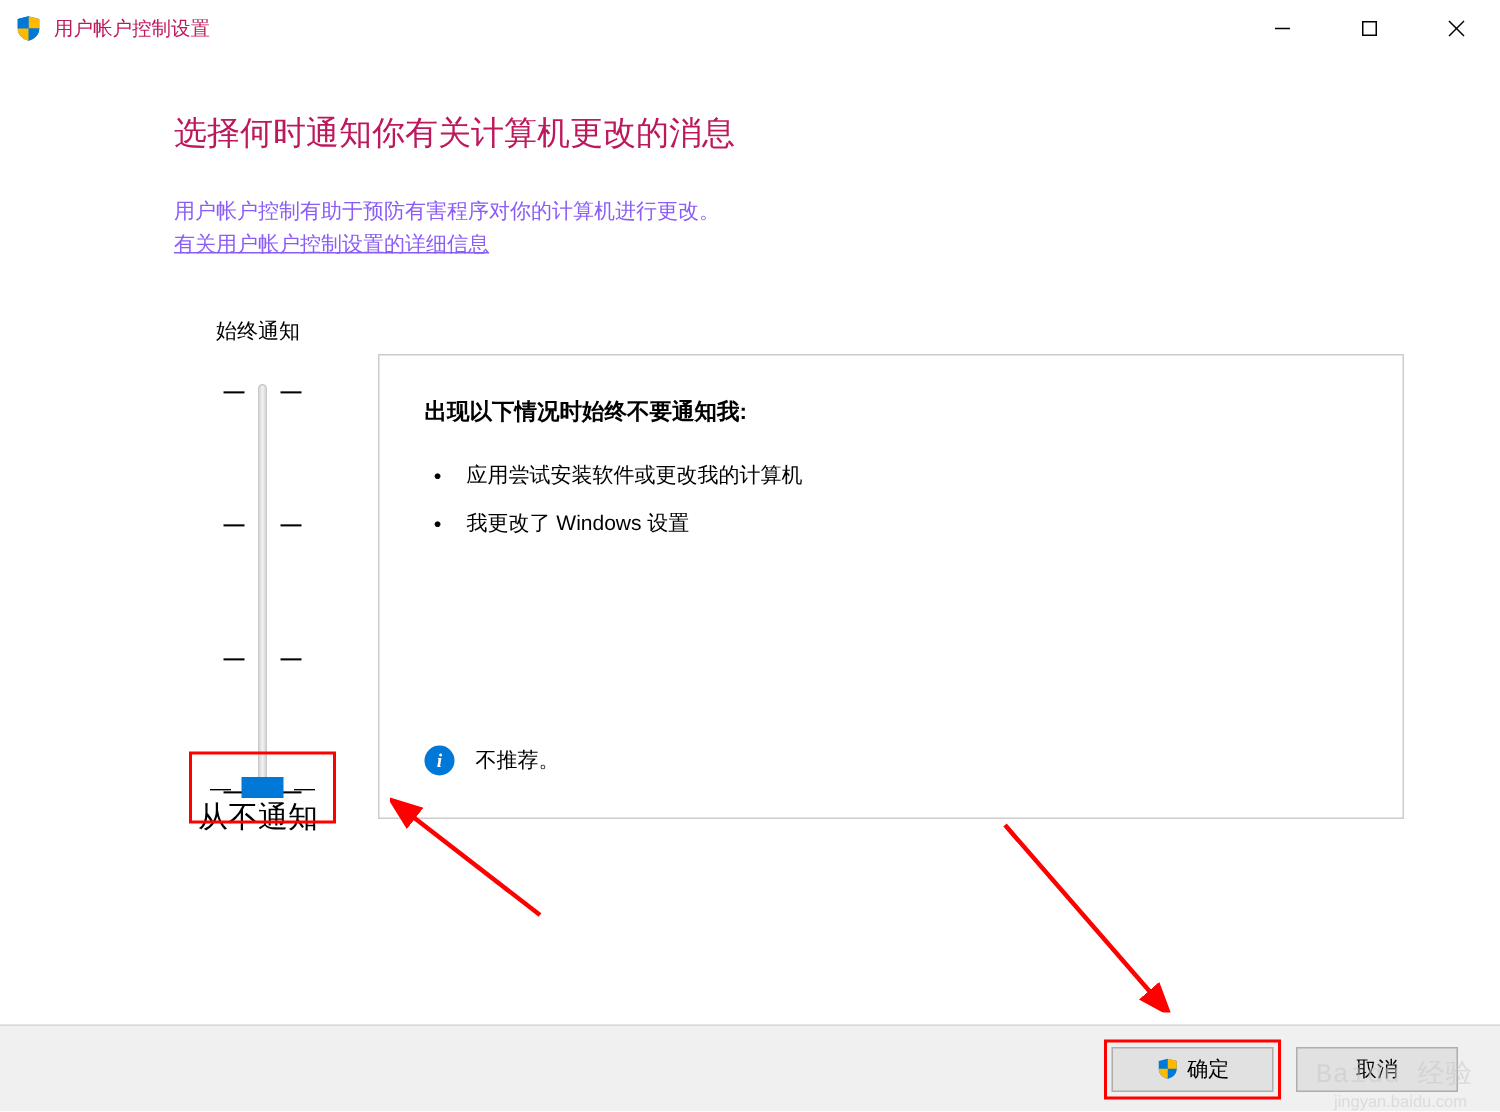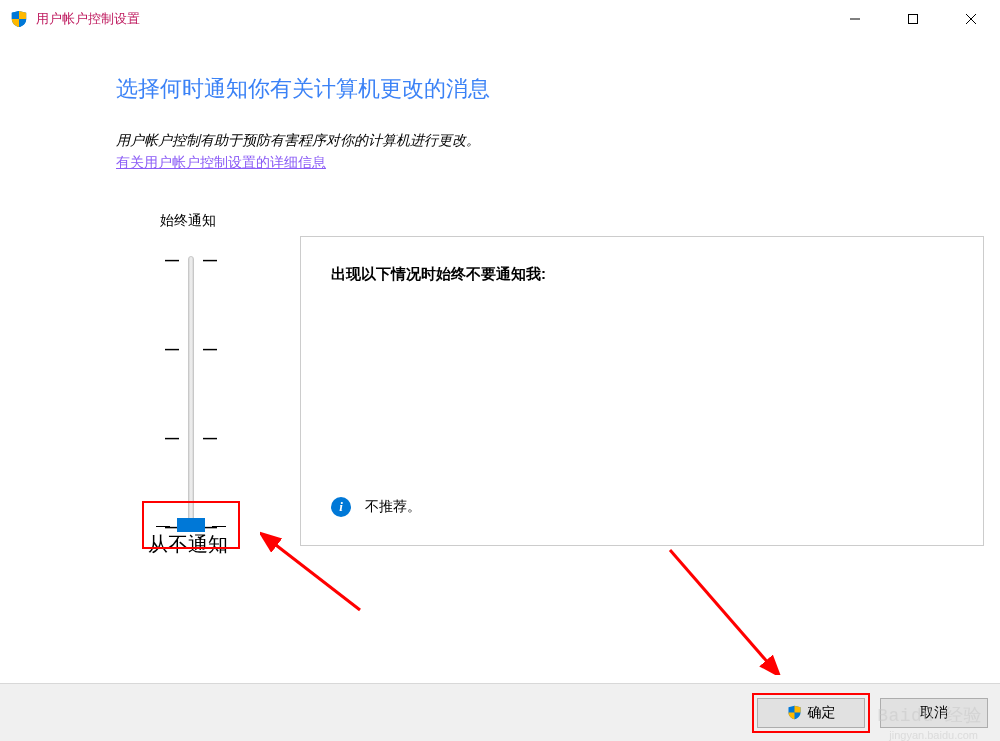--- a/index.html
+++ b/index.html
@@ -41,44 +41,42 @@
       align-items: center;
       justify-content: center;
       font-size: 14px;
       color: #000;
       cursor: pointer;
     }
     .content-area {
       padding: 36px 0 0 116px;
     }
     .main-heading {
-      color: #3b82f6;
+      color: #be185d;
       font-size: 22px;
       font-weight: normal;
       margin-bottom: 28px;
     }
     .description {
       font-size: 14px;
-      color: #000000;
+      color: #8b5cf6;
       margin-bottom: 4px;
-      font-style: italic;
     }
     .link {
       color: #8b5cf6;
       text-decoration: underline;
       font-size: 14px;
       cursor: pointer;
       display: inline-block;
       margin-bottom: 40px;
     }
     .slider-section {
       display: flex;
-      gap: 72px;
+      gap: 40px;
       align-items: flex-start;
-      justify-content: center;
     }
     .slider-column {
       display: flex;
       flex-direction: column;
       align-items: center;
       margin-left: 22px;
     }
     .slider-label-top {
       font-size: 14px;
       margin-bottom: 26px;
@@ -192,21 +190,21 @@
       position: absolute;
       bottom: 0;
       left: 0;
       right: 0;
       height: 58px;
       border-top: 1px solid #d8d8d8;
       background: #f0f0f0;
       display: flex;
       justify-content: flex-end;
       align-items: center;
-      padding-right: 12px;
+      padding-right: 28px;
       gap: 10px;
     }
     .btn {
       min-width: 108px;
       height: 30px;
       border: 1px solid #adadad;
       background: #e1e1e1;
       font-size: 14px;
       cursor: pointer;
       display: flex;
@@ -310,20 +308,24 @@
           <span class="tick-dash-left" style="position:absolute;left:12px;">—</span>
           <div class="slider-thumb"></div>
           <span class="tick-dash-right" style="position:absolute;right:12px;">—</span>
         </div>
       </div>
       <div class="slider-label-bottom">从不通知</div>
     </div>
 
     <div class="details-box">
       <div class="details-title">出现以下情况时始终不要通知我:</div>
+      <ul class="details-list">
+        <li>应用尝试安装软件或更改我的计算机</li>
+        <li>我更改了 Windows 设置</li>
+      </ul>
       <div class="recommendation-row">
         <div class="info-icon">i</div>
         <span>不推荐。</span>
       </div>
     </div>
   </div>
 </div>
 
 <svg class="arrow-annotation" style="left:260px; top:530px;" width="110" height="90">
   <defs>

